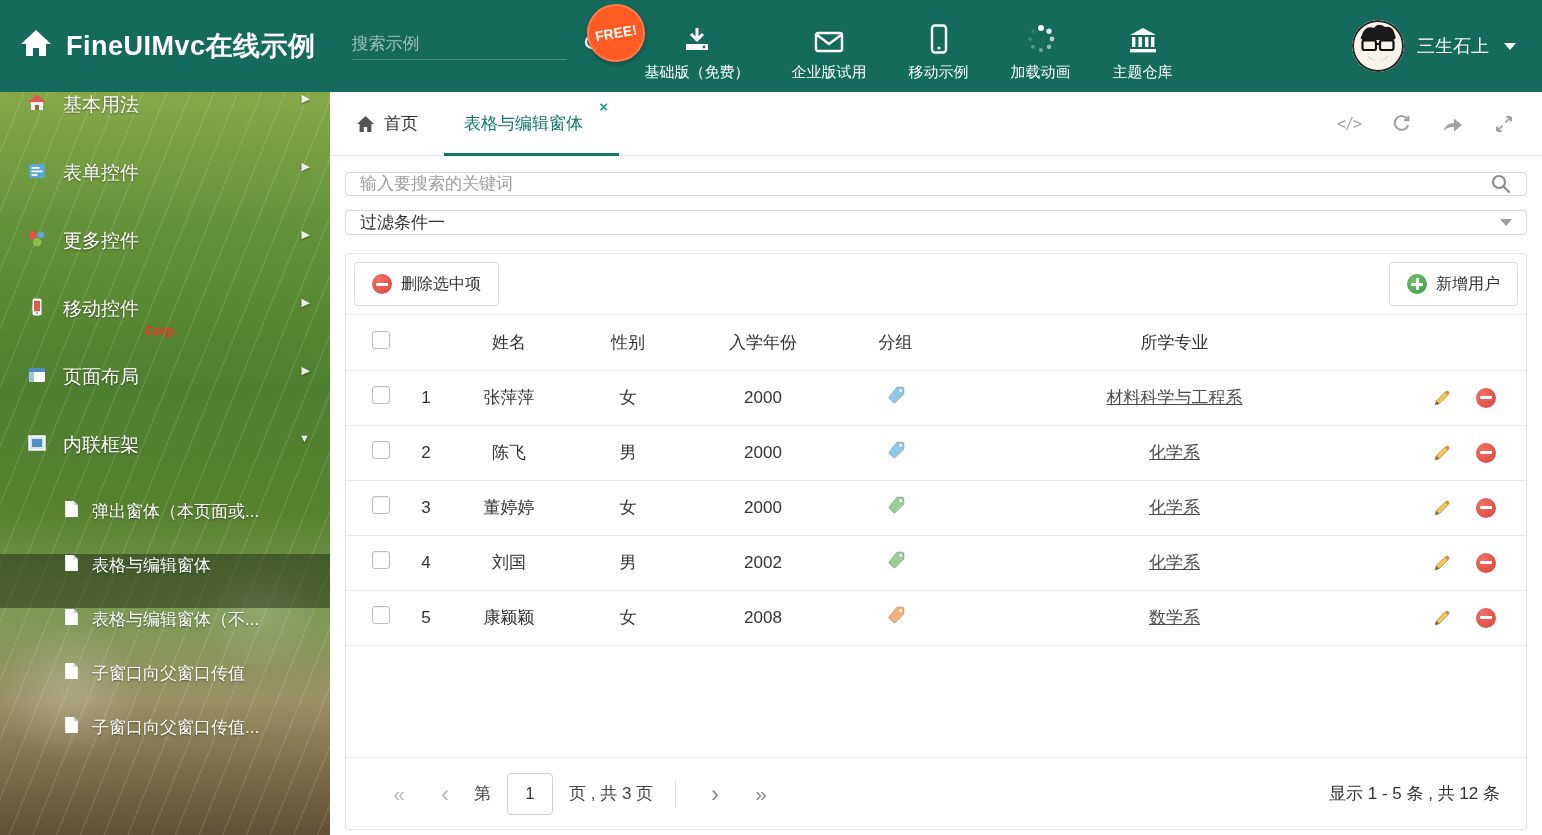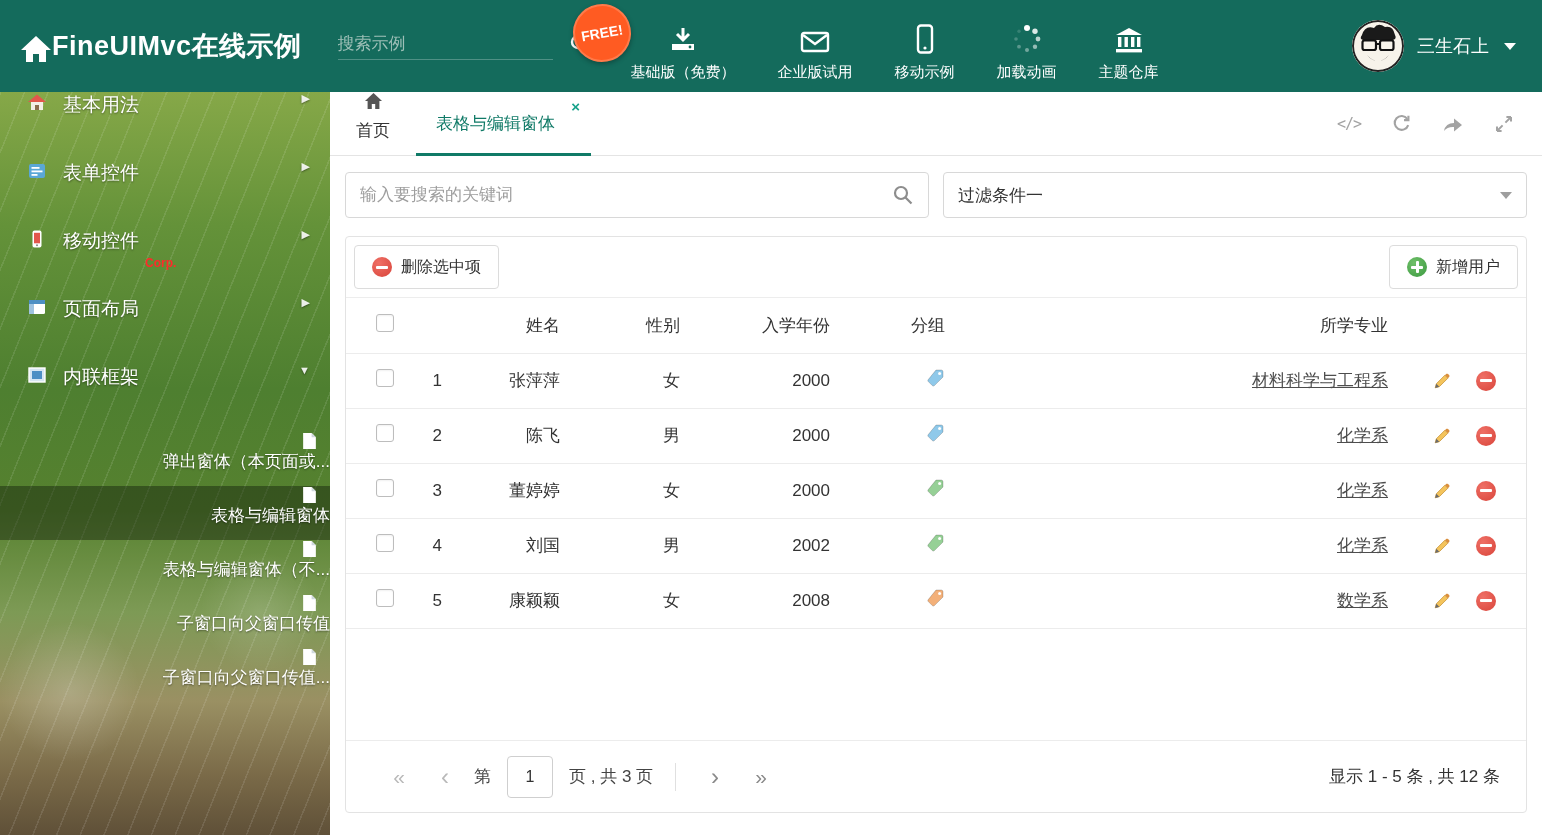--- a/index.html
+++ b/index.html
@@ -1,21 +1,21 @@
 <!DOCTYPE html>
 <html><head>
 <meta charset="utf-8">
 <style>
   * { box-sizing: border-box; margin: 0; padding: 0; }
   html,body { width: 1542px; height: 835px; overflow: hidden; }
   body { font-family: "Liberation Sans", "DejaVu Sans", sans-serif; background: #fff; color: #333; }
 
   
   .header { height: 92px; background: #146b5c; display: flex; align-items: center; position: relative; color: #fff; }
-  .brand { display: flex; align-items: flex-end; margin-left: 20px; }
+  .brand { display: flex; align-items: flex-start; margin-left: 20px; gap: 14px; }
   .brand-title { font-size: 27px; font-weight: bold; letter-spacing: 0.5px; }
   .hsearch { margin-left: 36px; width: 215px; display: flex; align-items: center; gap: 10px; border-bottom: 1px solid rgba(255,255,255,0.25); padding-bottom: 4px; }
   .hsearch input { flex: 1; background: transparent; border: none; outline: none; color: #bef264; font-size: 17px; font-family: inherit; }
   .hsearch input::placeholder { color: #9dbfb7; }
   .hnav { display: flex; margin-left: 78px; gap: 42px; align-items: flex-start; }
   .hnav-item { display: flex; flex-direction: column; align-items: center; gap: 9px; position: relative; cursor: pointer; padding-top: 14px; }
   .hnav-item .nav-ico { height: 30px; display: flex; align-items: flex-end; }
   .hnav-item .nav-label { font-size: 15px; white-space: nowrap; }
   .free-badge { position: absolute; top: -6px; left: -58px; width: 58px; height: 58px; border-radius: 50%;
     background: #ff5b22; color: #fff; font-size: 14px; font-weight: bold; display: flex; align-items: center; justify-content: center;
@@ -36,63 +36,63 @@
       repeating-linear-gradient(112deg, rgba(255,255,255,0.10) 0 1.5px, rgba(255,255,255,0) 1.5px 22px),
       linear-gradient(180deg, #86a848 0%, #649239 18%, #4e7f30 40%, #56812f 56%, #7d9a55 70%, #9a9063 82%, #7a6a48 92%, #5f5038 100%);
   }
   .side-item { height: 68px; display: flex; align-items: flex-start; padding: 0 20px 0 26px; color: #fff; font-size: 19px; cursor: pointer; text-shadow: 0 1px 2px rgba(0,0,0,0.45); }
   .si-icon { width: 22px; height: 22px; margin-right: 15px; display: flex; align-items: center; justify-content: center; flex-shrink: 0; }
   .si-label { flex: 0 0 auto; }
   .si-arrow { margin-left: auto; font-size: 11px; color: rgba(255,255,255,0.9); }
   .si-arrow.right::before { content: "▶"; }
   .si-arrow.down::before { content: "▼"; }
   .corp-badge { color: #ff2a2a; font-size: 12px; margin-left: 6px; align-self: flex-start; margin-top: 28px; text-shadow: none; font-weight: bold; }
-  .side-sub { height: 54px; display: flex; align-items: flex-end; padding-left: 64px; color: #fff; font-size: 17px; cursor: pointer; text-shadow: 0 1px 2px rgba(0,0,0,0.45); white-space: nowrap; flex-direction: column; }
+  .side-sub { height: 54px; display: flex; align-items: flex-start; padding-left: 64px; color: #fff; font-size: 17px; cursor: pointer; text-shadow: 0 1px 2px rgba(0,0,0,0.45); white-space: nowrap; }
   .side-sub.active { background: rgba(15,25,10,0.42); }
   .file-icon { width: 15px; height: 18px; margin-right: 13px; flex-shrink: 0; display: flex; }
 
   
   .main { flex: 1; display: flex; flex-direction: column; background: #fff; min-width: 0; }
 
   
   .tabbar { height: 64px; border-bottom: 1px solid #e4e4e4; display: flex; align-items: stretch; }
   .tab { display: flex; align-items: center; font-size: 17px; cursor: pointer; }
-  .tab-home { gap: 9px; padding: 0 26px; color: #333; flex-direction: column; }
+  .tab-home { gap: 9px; padding: 0 26px; color: #333; }
   .tab-active { position: relative; padding: 0 36px 0 20px; color: #107a67; }
   .tab-active::after { content: ""; position: absolute; left: 0; right: 0; bottom: -1px; height: 3px; background: #107a67; }
   .tab-close { position: absolute; top: 7px; right: 11px; font-size: 15px; font-weight: bold; color: #18a28b; line-height: 1; cursor: pointer; }
   .tabbar-right { margin-left: auto; display: flex; align-items: center; gap: 30px; padding-right: 28px; color: #a3a3a3; }
   .tb-icon { display: flex; align-items: center; cursor: pointer; }
   .icon-code { font-family: "DejaVu Sans Mono", monospace; font-size: 15px; letter-spacing: -1px; color: #a3a3a3; }
   .icon-code::before { content: "</>"; }
 
   
   .content { padding: 16px 15px 0 15px; display: flex; flex-direction: column; }
-  .filter-row { display: flex; gap: 14px; }
+  .filter-row { display: flex; gap: 14px; flex-direction: column; }
   .filter-box { flex: 1; height: 46px; border: 1px solid #d8d8d8; border-radius: 4px; display: flex; align-items: center; padding: 0 14px; background: #fff; }
   .filter-box input { flex: 1; border: none; outline: none; font-size: 17px; font-family: inherit; color: #333; }
   .filter-box input::placeholder { color: #9e9e9e; }
   .dropdown { justify-content: space-between; cursor: pointer; }
   .dropdown-value { font-size: 17px; color: #333; }
 
   
   .panel { margin-top: 18px; height: 577px; border: 1px solid #e3e3e3; border-radius: 4px; display: flex; flex-direction: column; background: #fff; }
   .panel-toolbar { padding: 8px 8px; display: flex; align-items: center; border-bottom: 1px solid #ededed; justify-content: center; }
   .btn { display: inline-flex; align-items: center; gap: 9px; height: 44px; padding: 0 17px; background: #fff; border: 1px solid #dcdcdc; border-radius: 4px; font-size: 16px; color: #333; cursor: pointer; }
   .btn-add { margin-left: auto; }
   .circle-minus { width: 20px; height: 20px; border-radius: 50%; background: radial-gradient(circle at 35% 30%, #ef7066, #d9443a); position: relative; display: inline-block; flex-shrink: 0; }
   .circle-minus::after { content: ""; position: absolute; left: 4px; right: 4px; top: 8.5px; height: 3px; background: #fff; border-radius: 1px; }
   .circle-plus { width: 20px; height: 20px; border-radius: 50%; background: radial-gradient(circle at 35% 30%, #6fbf68, #3c9a41); position: relative; display: inline-block; flex-shrink: 0; }
   .circle-plus::before { content: ""; position: absolute; left: 4px; right: 4px; top: 8.5px; height: 3px; background: #fff; border-radius: 1px; }
   .circle-plus::after { content: ""; position: absolute; top: 4px; bottom: 4px; left: 8.5px; width: 3px; background: #fff; border-radius: 1px; }
 
   
   .table-wrap { flex: 1; overflow: hidden; }
   table { width: 100%; border-collapse: collapse; table-layout: fixed; font-size: 17px; color: #333; }
-  th, td { height: 55px; border-bottom: 1px solid #ececec; text-align: right; font-weight: normal; padding: 0 8px; vertical-align: middle; }
+  th, td { height: 55px; border-bottom: 1px solid #ececec; text-align: center; font-weight: normal; padding: 0 8px; vertical-align: middle; }
   .c-check { padding-left: 22px; width: 56px; }
   .checkbox { width: 18px; height: 18px; border: 1px solid #bdbdbd; border-radius: 3px; background: #fff; display: inline-block; box-shadow: inset 0 1px 2px rgba(0,0,0,0.06); cursor: pointer; }
   .major-link { color: #4d4d4d; text-decoration: underline; cursor: pointer; }
   .c-actions { text-align: right; padding-right: 30px; }
   .c-actions .act { display: inline-flex; vertical-align: middle; cursor: pointer; }
   .c-actions .edit { margin-right: 24px; }
   .tag-wrap { display: inline-flex; }
 
   
   .pager { display: flex; align-items: center; height: 72px; border-top: 1px solid #ececec; padding: 0 26px 0 30px; font-size: 17px; color: #444; }
@@ -223,20 +223,31 @@
     <div class="side-item">
       <span class="si-icon">
         <svg width="20" height="20" viewBox="0 0 20 20">
             <rect x="2" y="3" width="16" height="14" rx="2" fill="#5aa7d6"></rect>
             <rect x="4.5" y="6" width="8" height="1.8" fill="#fff"></rect>
             <rect x="4.5" y="9.5" width="11" height="1.8" fill="#fff"></rect>
             <rect x="4.5" y="13" width="6" height="1.8" fill="#fff"></rect>
           </svg>
       </span>
       <span class="si-label">表单控件</span>
+      <span class="si-arrow right"></span>
+    </div>
+    <div class="side-item">
+      <span class="si-icon">
+        <svg width="20" height="20" viewBox="0 0 20 20">
+            <circle cx="6" cy="6.5" r="4" fill="#e2574c"></circle>
+            <circle cx="13.8" cy="5.8" r="3.4" fill="#5aa7d6"></circle>
+            <circle cx="10.2" cy="13.2" r="4.2" fill="#8bbf4d"></circle>
+          </svg>
+      </span>
+      <span class="si-label">更多控件</span>
       <span class="si-arrow right"></span>
     </div>
     <div class="side-item">
       <span class="si-icon">
         <svg width="20" height="20" viewBox="0 0 20 20">
             <rect x="5.5" y="1.5" width="9" height="17" rx="2" fill="#fff"></rect>
             <rect x="7" y="3.8" width="6" height="10.5" fill="#e2574c"></rect>
             <circle cx="10" cy="16.3" r="1" fill="#888"></circle>
           </svg>
       </span>

